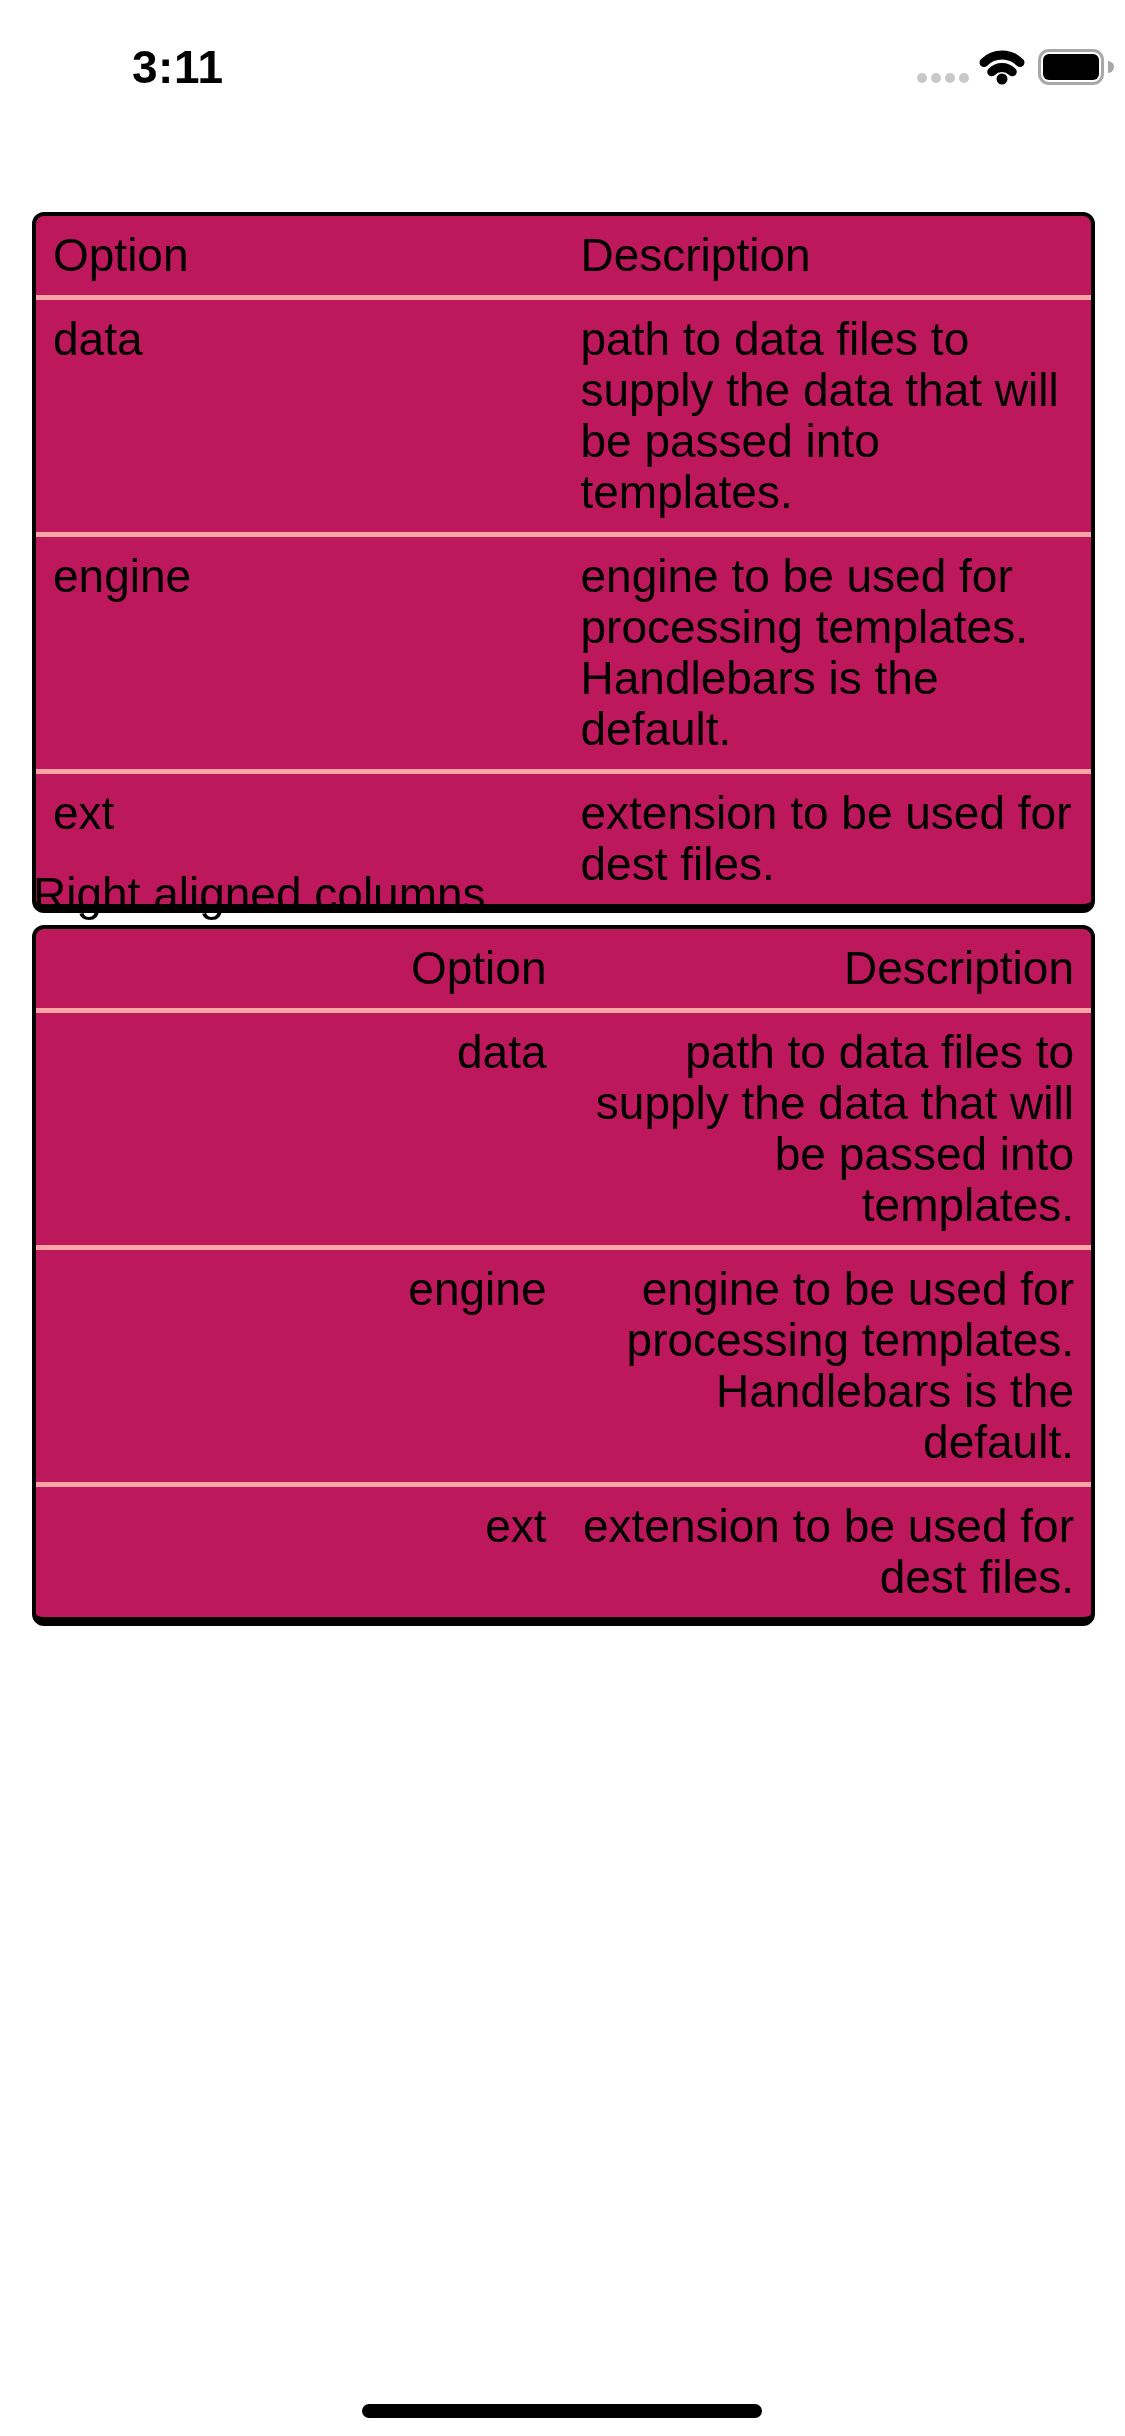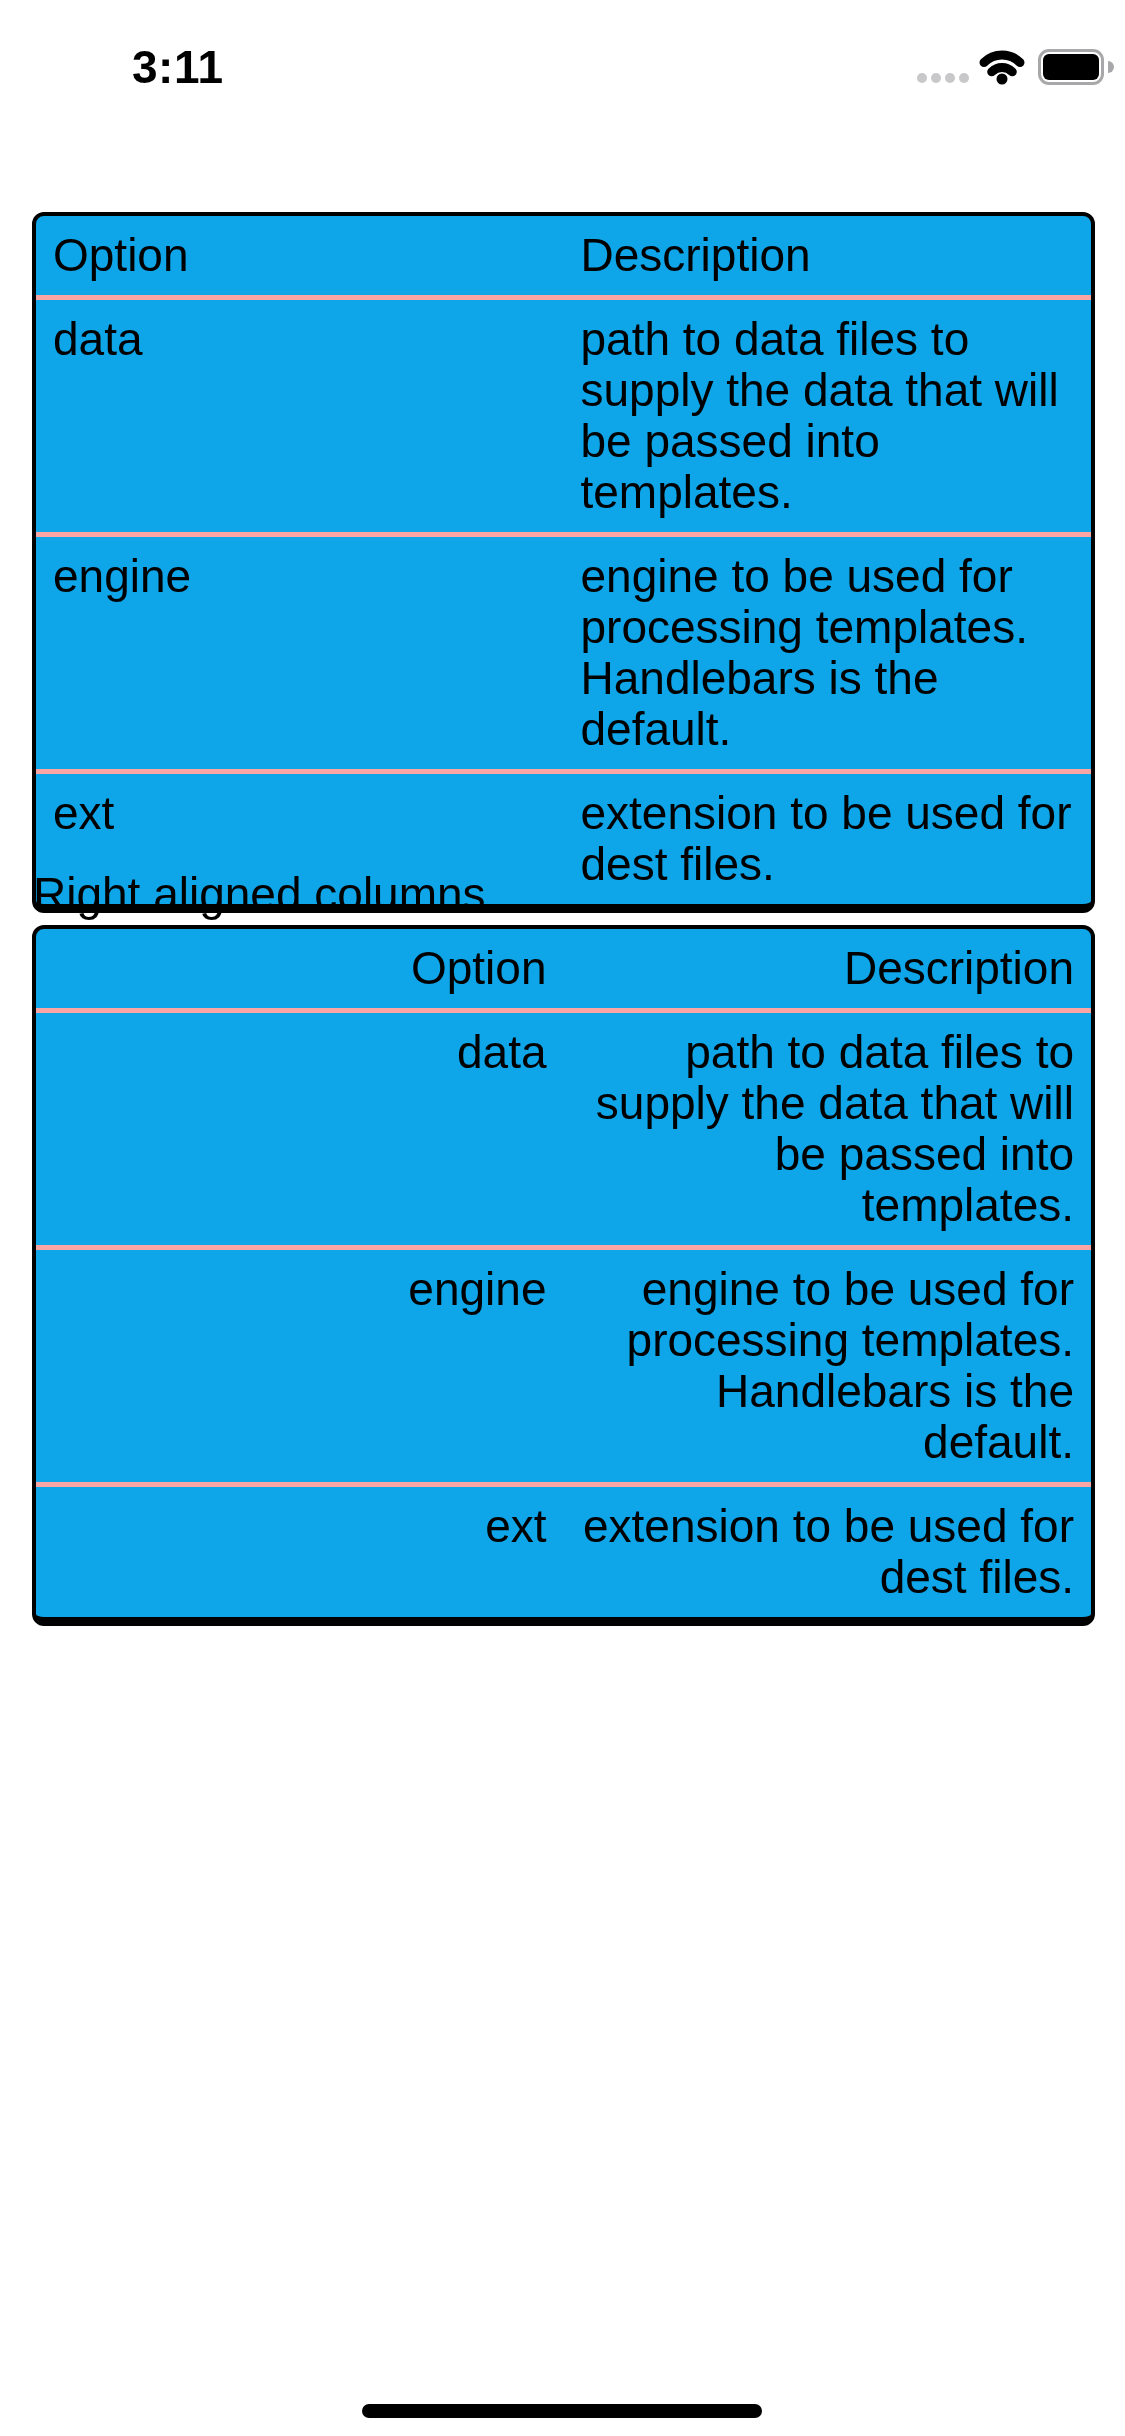--- a/index.html
+++ b/index.html
@@ -95,21 +95,21 @@
   }
   .table-wrap {
     position: absolute;
     left: 32px;
     width: 1063px;
     border: 4px solid #000000;
     border-bottom-width: 9px;
     border-radius: 12px;
     overflow: hidden;
     box-sizing: border-box;
-    background: #0ea5e9;
+    background: #be185d;
   }
   .table-wrap.t1 { top: 80px; }   
   .table-wrap.t2 { top: 793px; }  
 
   table.md-table {
     width: 100%;
     border-collapse: collapse;
     table-layout: fixed;
   }
   table.md-table th,

